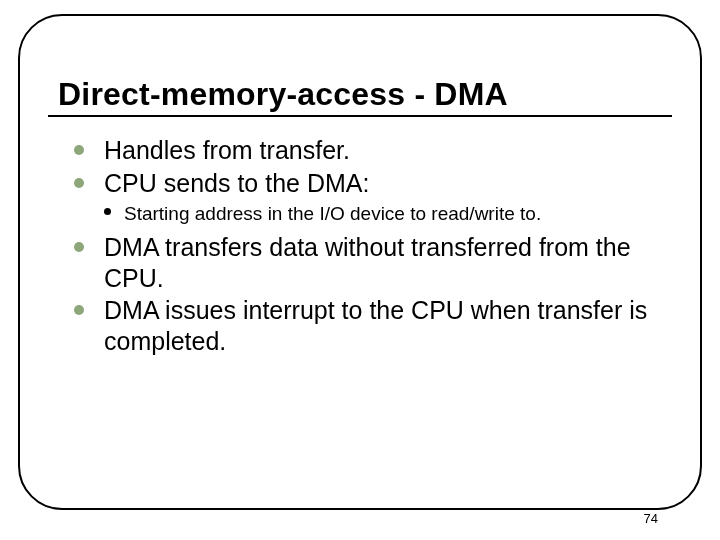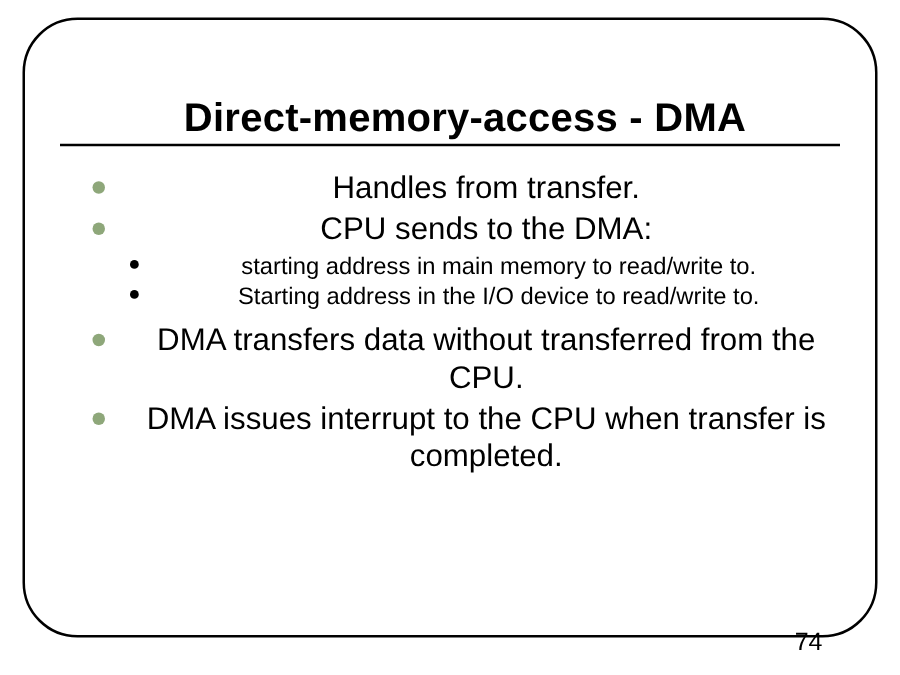--- a/index.html
+++ b/index.html
@@ -10,21 +10,20 @@
     background: #ffffff;
     font-family: Arial, Helvetica, sans-serif;
     color: #000;
   }
   .slide {
     position: relative;
     box-sizing: border-box;
     width: 720px;
     height: 540px;
     padding: 28px 34px 20px 34px;
-    text-align: center;
   }
   .frame {
     position: absolute;
     top: 14px;
     left: 18px;
     right: 18px;
     bottom: 30px;
     border: 2.5px solid #000;
     border-radius: 44px;
     pointer-events: none;
@@ -80,38 +79,37 @@
     top: 6px;
     width: 7px;
     height: 7px;
     background: #000;
     border-radius: 50%;
   }
   .pagenum {
     position: absolute;
     right: 62px;
     bottom: 14px;
-    font-size: 20px;
+    font-size: 13px;
   }
 </style>
 </head>
 <body>
 
 <div class="slide">
   <div class="frame"></div>
 
   <div class="title">Direct-memory-access - DMA</div>
   <hr class="title-rule">
 
   <ul class="lvl1">
     <li>Handles from transfer.</li>
     <li>
       <span>CPU sends to the DMA:</span>
       <ul class="lvl2">
-        <li>starting address in main memory to read/write to.</li>
         <li>Starting address in the I/O device to read/write to.</li>
       </ul>
     </li>
     <li>DMA transfers data without transferred from the CPU.</li>
     <li>DMA issues interrupt to the CPU when transfer is completed.</li>
   </ul>
 
   <div class="pagenum">74</div>
 </div>
 

